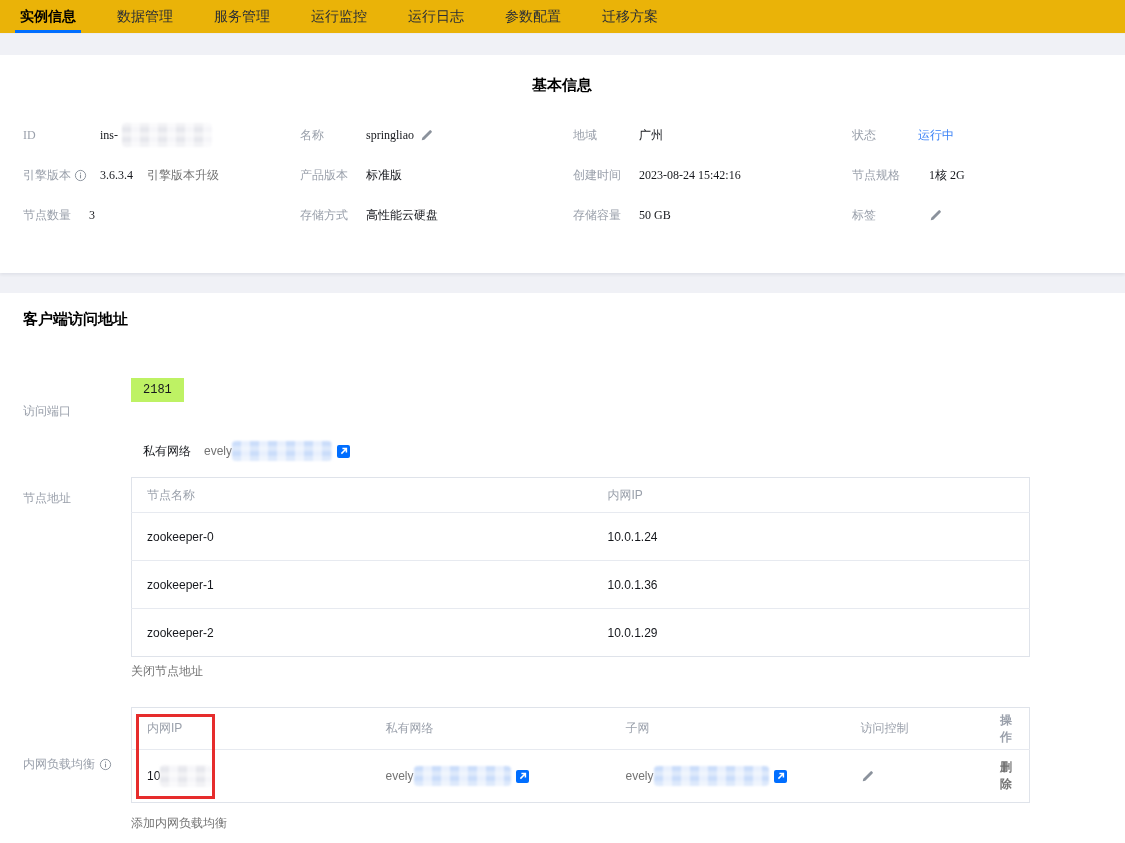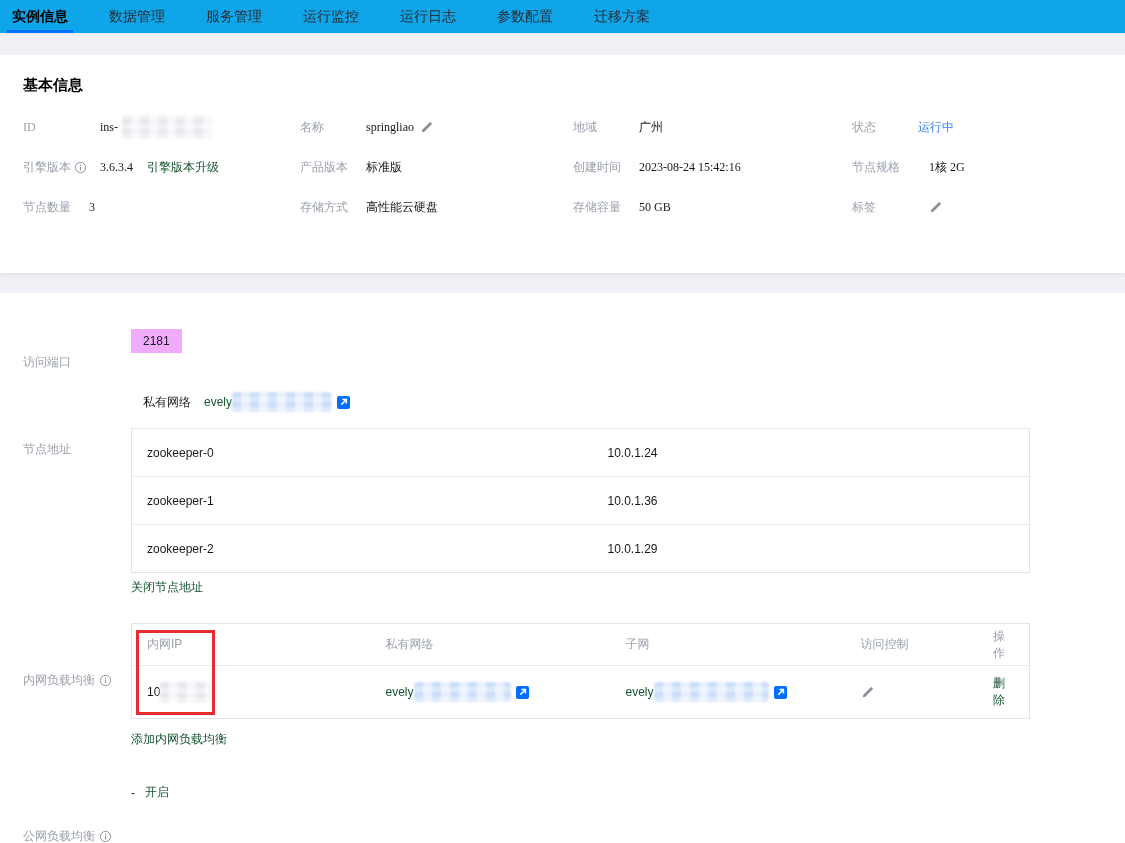--- a/index.html
+++ b/index.html
@@ -3,37 +3,37 @@
 <meta charset="utf-8">
 <style>
   * { box-sizing: border-box; }
   html,body { margin:0; padding:0; }
   body {
     width:1125px; height:843px; overflow:hidden;
     background:#fff; color:#16181d;
     font-family:"Liberation Sans","DejaVu Sans",sans-serif;
     font-size:12px;
   }
-  .link { color:#14532d; text-decoration:none; cursor:pointer; }
-  
-  .tabbar { height:34px; display:flex; align-items:stretch; padding-left:12px;
-            background:#0ea5e9; border-bottom:1px solid #ececf0; }
+  .link { color:#737373; text-decoration:none; cursor:pointer; }
+  
+  .tabbar { height:34px; display:flex; align-items:stretch; padding-left:20px;
+            background:#eab308; border-bottom:1px solid #ececf0; }
   .tab { margin-right:41px; font-size:14px; color:#2a2e36; line-height:33px;
          position:relative; white-space:nowrap; cursor:pointer; }
   .tab.active { font-weight:bold; color:#000; }
   .tab.active::after { content:""; position:absolute; left:-5px; right:-5px; bottom:0;
          height:3px; background:#006eff; }
   .gap { height:21px; background:#f0f1f6; }
   .gap2 { height:20px; background:#f0f1f6; }
   
   .card { background:#fff; }
   .card1 { height:218px; padding:21px 24px 0 23px; box-shadow:0 2px 3px rgba(30,40,70,.07); position:relative; }
   .card2 { height:550px; padding:17px 24px 0 23px; }
   .section-title { margin:0; font-size:15px; font-weight:bold; color:#000; }
-  .card1 .section-title { margin-bottom:12px; }
+  .card1 .section-title { margin-bottom:20px;text-align:center; }
   .card2 .section-title { margin-bottom:30px; }
   
   .bi-grid { display:grid; grid-template-columns:277px 273px 279px 1fr;font-family:Liberation Serif, serif; }
   .bi-cell { height:40px; display:flex; align-items:center; }
   .bi-label { color:#9aa0ab; flex:none; width:66px; display:flex; align-items:center; gap:3px; }
   .bi-cell.c1 .bi-label { width:77px; }
   .bi-value { display:flex; align-items:center; gap:6px; }
   .green { color:#3b82f6; }
   .ml8 { margin-left:8px; }
   
@@ -41,37 +41,37 @@
     background-image:
       repeating-linear-gradient(0deg, rgba(255,255,255,.45) 0 5px, rgba(255,255,255,0) 5px 10px),
       repeating-linear-gradient(90deg, #e7e8ed 0 9px, #f6f6f9 9px 18px); }
   .mosaic.blue {
     background-image:
       repeating-linear-gradient(0deg, rgba(255,255,255,.35) 0 5px, rgba(255,255,255,0) 5px 10px),
       repeating-linear-gradient(90deg, #cbddfa 0 9px, #e8f0fd 9px 18px); }
   
   .form-row { display:flex; align-items:flex-start; }
   .form-label { width:108px; flex:none; color:#9aa0ab; display:flex; align-items:center; gap:4px; padding-top:5px;margin-top:44px; }
-  .port-box { display:inline-block; background:#f0abfc; padding:5px 12px; color:#16181d; }
+  .port-box { display:inline-block; background:#bef264; padding:5px 12px; color:#16181d;font-family:Liberation Mono, monospace; }
   .row-port { margin-bottom:21px; align-items:center; }
   .row-port .form-label { padding-top:0; }
   .vpc-line { padding-left:12px; display:flex; align-items:center; margin-bottom:16px; height:20px; }
   .vpc-line .net-type { margin-right:13px; color:#16181d; }
   .blur-link { display:inline-flex; align-items:center; }
   .ext-icon { margin-left:5px; display:inline-flex; }
   
   table.ctable { width:899px; border-collapse:collapse; table-layout:fixed; border:1px solid #dfe3ea; background:#fff; }
   table.ctable th { font-weight:normal; color:#9aa0ab; text-align:left; }
   table.ctable td { color:#16181d; }
   .node-table th { height:35px; padding:0 0 0 15px; }
   .node-table td { height:48px; padding:0 0 0 15px; border-top:1px solid #e7eaf0; }
   .lb-table th { height:42px; padding:0; }
   .lb-table td { height:53px; padding:0; border-top:1px solid #e7eaf0; }
   .lb-table th.p15, .lb-table td.p15 { padding-left:15px; }
-  .lb-table th.op, .lb-table td.op { text-align:right; padding-right:24px; }
+  .lb-table th.op, .lb-table td.op { text-align:right; padding-right:17px;font-weight:bold; }
   .close-link { display:inline-block; margin-top:6px; }
   .row-node { margin-bottom:27px; }
   .lb-wrap { position:relative; }
   .hl-box { position:absolute; left:5px; top:7px; width:79px; height:85px;
             border:3px solid #e62c2c; pointer-events:none; }
   .add-lb-link { display:inline-block; margin-top:12px; }
   .row-lb { margin-bottom:31px; }
   .row-public .pub-content { display:flex; align-items:center; gap:10px; padding-top:5px; }
   .cellflex { display:flex; align-items:center; }
   
@@ -174,20 +174,21 @@
             </svg>
         </span>
       </span>
     </div>
   </div>
 </div>
 
 <div class="gap2"></div>
 
 <div class="card card2">
+  <h2 class="section-title">客户端访问地址</h2>
 
   <div class="form-row row-port">
     <span class="form-label">访问端口</span>
     <span class="port-box">2181</span>
   </div>
 
   <div class="form-row row-node">
     <span class="form-label">节点地址</span>
     <div>
       <div class="vpc-line">
@@ -202,20 +203,24 @@
               <path d="M4.4 8.6 L9.2 3.8 M5.4 3.6 h4 v4" stroke="#fff" stroke-width="1.5" fill="none"></path>
             </svg>
         </span>
       </div>
       <table class="ctable node-table">
         <colgroup>
             <col style="width:461px">
             <col>
           </colgroup>
         <tbody>
+            <tr>
+          <th>节点名称</th>
+          <th>内网IP</th>
+        </tr>
         <tr>
           <td>zookeeper-0</td>
           <td>10.0.1.24</td>
         </tr>
         <tr>
           <td>zookeeper-1</td>
           <td>10.0.1.36</td>
         </tr>
         <tr>
           <td>zookeeper-2</td>

